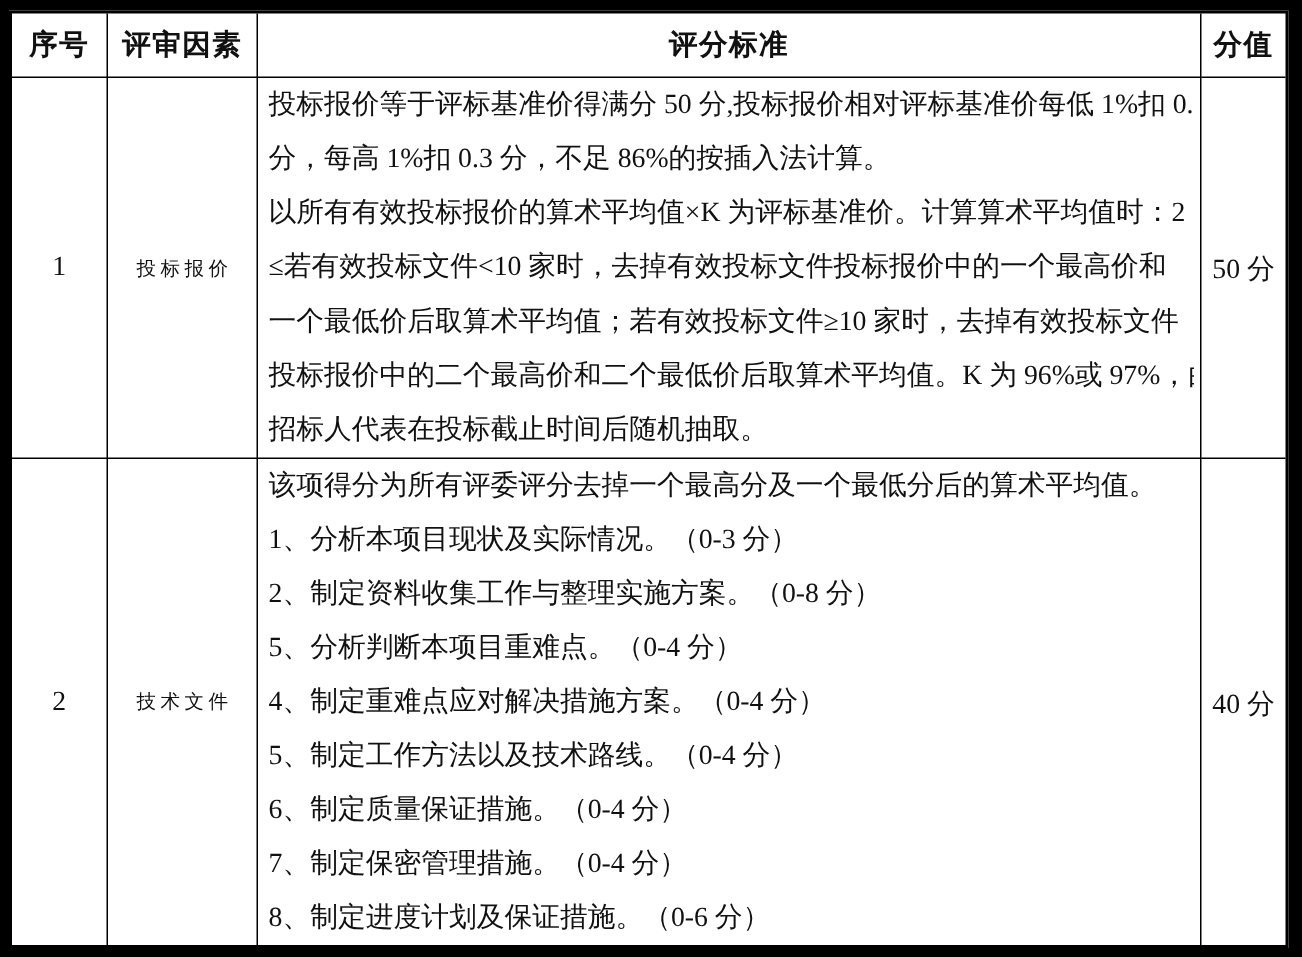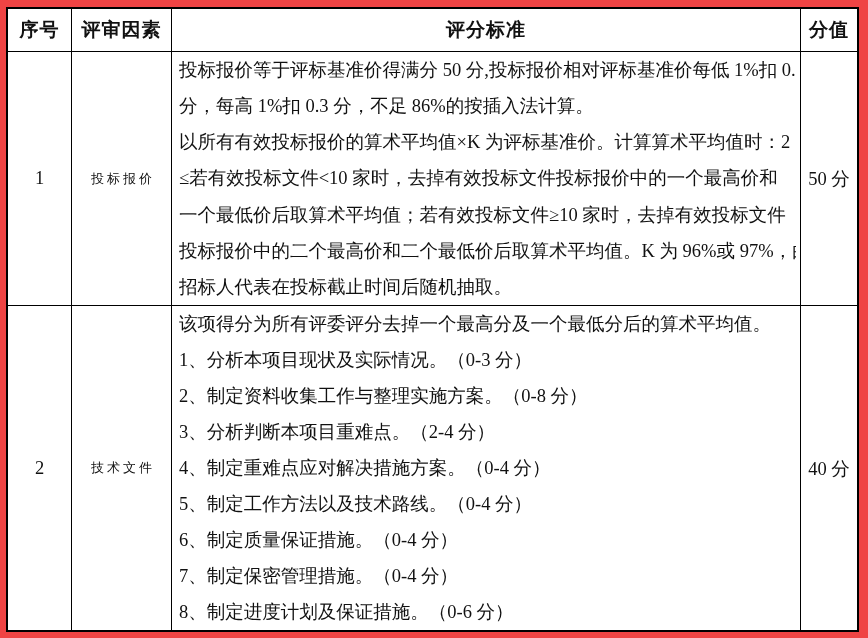--- a/index.html
+++ b/index.html
@@ -4,21 +4,21 @@
 <style>
   * { margin: 0; padding: 0; box-sizing: border-box; }
   html, body { background: #ffffff; }
   body {
     width: 868px; height: 638px;
     font-family: "Liberation Serif", "DejaVu Serif", serif;
     color: #111111;
     position: relative;
     overflow: hidden;
   }
-  .page { position: absolute; inset: 0; background: #ef4444; }
+  .page { position: absolute; inset: 0; background: #000000; }
 
   .tbl {
     position: absolute; left: 6px; top: 7px;
     display: grid;
     grid-template-columns: 64px 100px 629px 56px;
     grid-template-rows: 43px 254px 324px;
     border: 2px solid #000000;
     background: #ffffff;
   }
   .cell {
@@ -90,21 +90,21 @@
     <div class="cell num lastrow">
       <span>2</span>
     </div>
     <div class="cell factor lastrow">
       <span>技术文件</span>
     </div>
     <div class="cell criteria r2 lastrow">
       <div class="line">该项得分为所有评委评分去掉一个最高分及一个最低分后的算术平均值。</div>
       <div class="line">1、分析本项目现状及实际情况。（0-3 分）</div>
       <div class="line">2、制定资料收集工作与整理实施方案。（0-8 分）</div>
-      <div class="line">3、分析判断本项目重难点。（2-4 分）</div>
+      <div class="line">5、分析判断本项目重难点。（0-4 分）</div>
       <div class="line">4、制定重难点应对解决措施方案。（0-4 分）</div>
       <div class="line">5、制定工作方法以及技术路线。（0-4 分）</div>
       <div class="line">6、制定质量保证措施。（0-4 分）</div>
       <div class="line">7、制定保密管理措施。（0-4 分）</div>
       <div class="line">8、制定进度计划及保证措施。（0-6 分）</div>
     </div>
     <div class="cell score lastcol lastrow">
       <span>40 分</span>
     </div>
 

